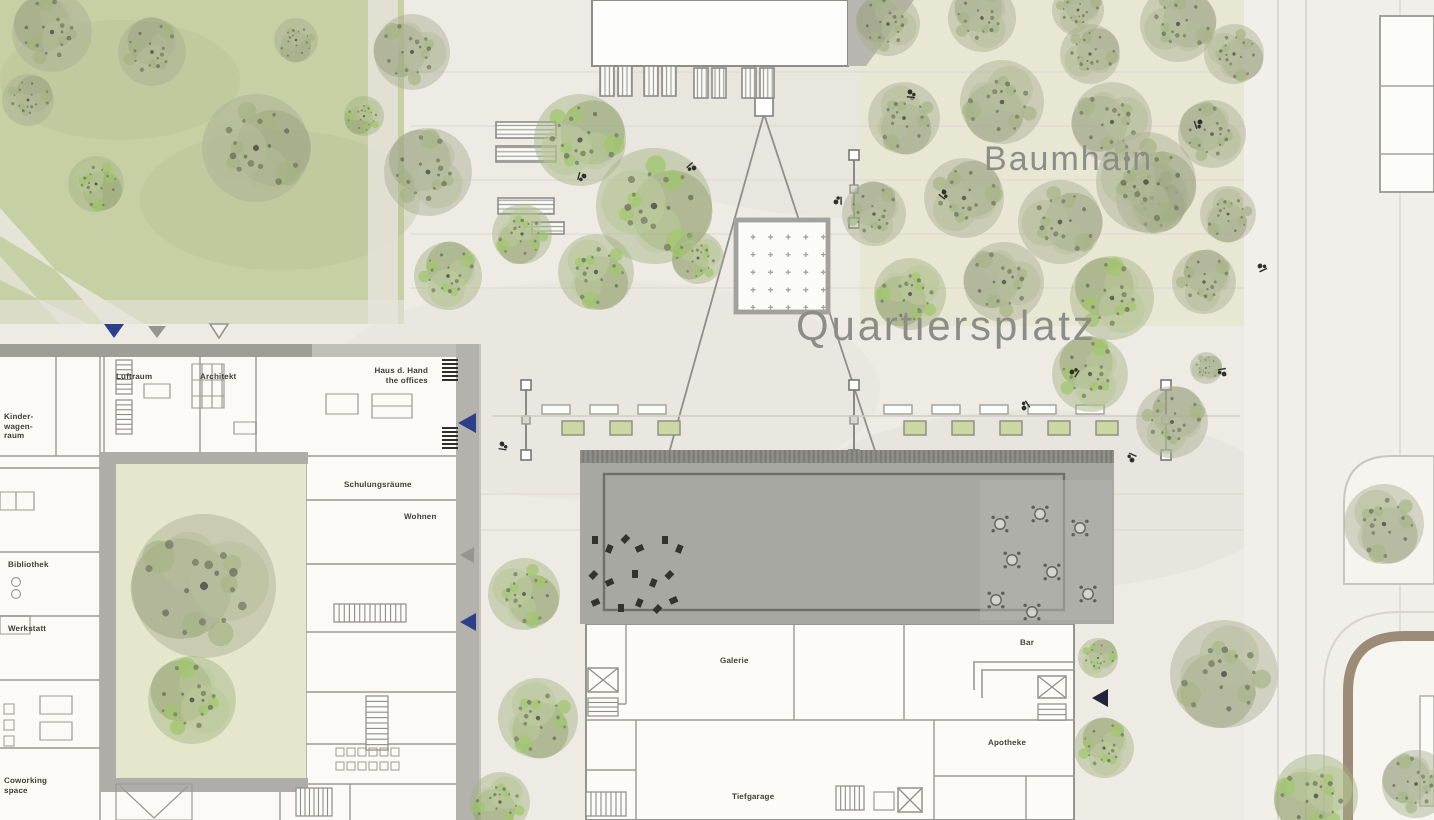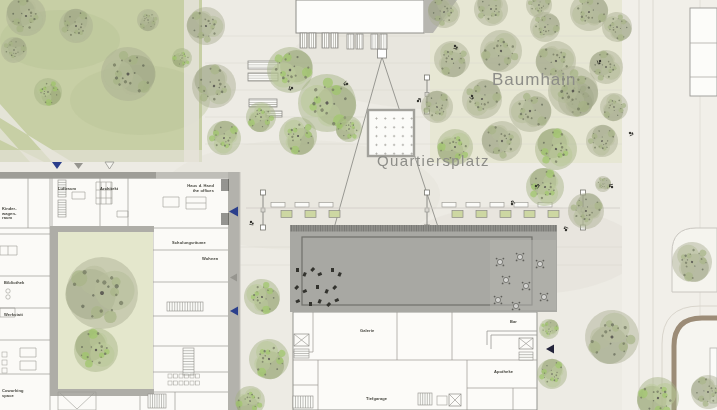--- a/index.html
+++ b/index.html
@@ -1772,21 +1772,21 @@
         </g>
         <g transform="translate(251,222) rotate(363)">
           <circle cx="0" cy="0" r="1.2" fill="#2f2f2a"></circle>
           <circle cx="1.9" cy="1.3" r="0.9" fill="#2f2f2a"></circle>
           <line x1="-1.6" y1="2.4" x2="2.4" y2="2.8" stroke="#2f2f2a" stroke-width="0.7"></line>
         </g>
       </g>
   </svg>
 
   <span class="big-label" style="left:492px;top:70px;font-size:17px;letter-spacing:1px;">Baumhain</span>
-  <span class="big-label" style="left:377px;top:152px;font-size:15px;letter-spacing:1.4px;">Quartiersplatz</span>
+  <span class="big-label" style="left:398px;top:152px;font-size:21px;letter-spacing:1.4px;">Quartiersplatz</span>
 
   <span class="rlabel" style="left:58px;top:186px;">Luftraum</span>
   <span class="rlabel" style="left:100px;top:186px;">Architekt</span>
   <div class="rlabel right" style="left:150px;top:183px;width:64px;">
     <span>Haus d. Hand</span>
     <span>the offices</span>
   </div>
   <div class="rlabel" style="left:2px;top:206px;">
     <span>Kinder-</span>
     <span>wagen-</span>

